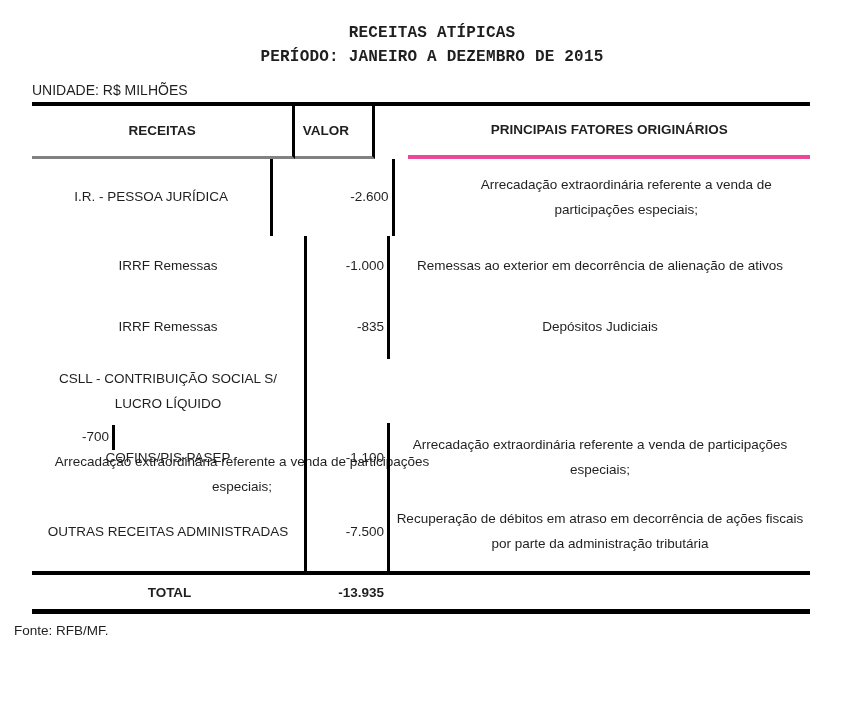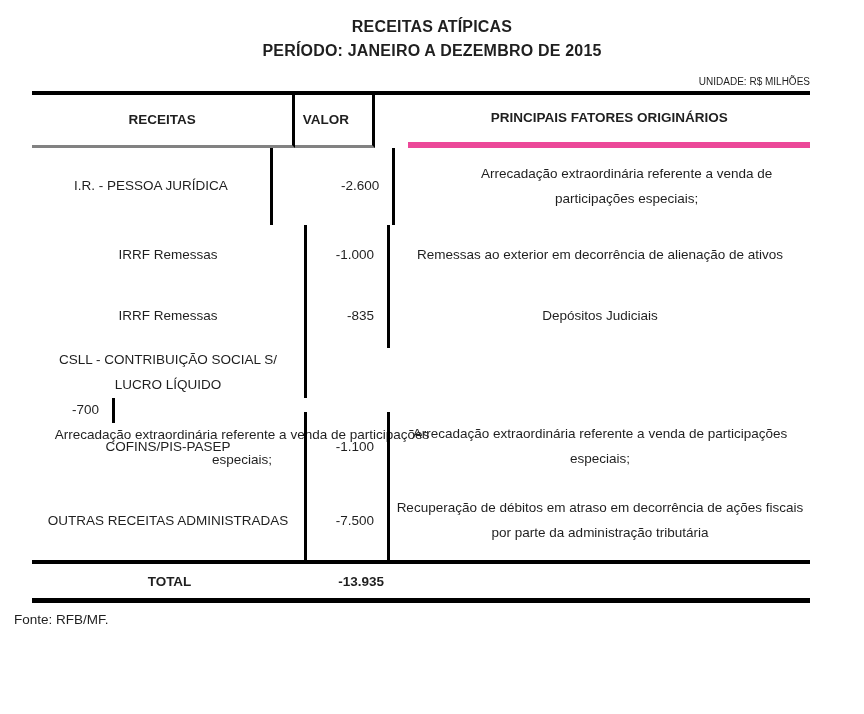--- a/index.html
+++ b/index.html
@@ -1,33 +1,33 @@
 <!DOCTYPE html>
 <html><head>
 <meta charset="utf-8">
 <style>
   * { margin:0; padding:0; box-sizing:border-box; }
   html,body { width:864px; height:714px; background:#ffffff; overflow:hidden;
               font-family:"Liberation Sans", sans-serif; color:#1f1f1f; }
-  .titles { padding-top:15px; text-align:center; }
+  .titles { padding-top:21px; text-align:center;font-family:Liberation Mono, monospace; }
   .title-line { font-size:16px; font-weight:bold; line-height:24px; letter-spacing:.2px; }
-  .unit-row { width:778px; margin:13px 0 0 32px; text-align:right;
-              font-size:10px; padding-bottom:4px; }
+  .unit-row { width:778px; margin:13px 0 0 32px; text-align:left;
+              font-size:14px; padding-bottom:4px; }
   .table { width:778px; margin-left:32px; border-top:4px solid #000; }
   .row { display:flex; }
   .cell { display:flex; align-items:center; font-size:13.5px; line-height:1.85; }
   .cell-receita { width:275px; border-right:3px solid #000; justify-content:center;
-                  text-align:center; padding:0 4px; }
+                  text-align:center; padding:8px 4px; }
   .cell-valor   { width:83px;  border-right:3px solid #000; justify-content:flex-end;
-                  text-align:right; padding-right:13px; }
+                  text-align:right; padding-right:3px; }
   .cell-fator   { width:420px; justify-content:center; text-align:center; padding:0 4px; }
   .thead { height:53px; font-weight:bold; }
   .thead .cell { font-weight:bold; }
   .thead .cell-receita, .thead .cell-valor { border-bottom:3px solid #828282; }
-  .thead .cell-fator { border-bottom:6px solid #ec4899;margin-left:33px; }
+  .thead .cell-fator { border-bottom:4px solid #ec4899;margin-left:33px; }
   .r0 { height:77px;gap:48px; } .r1 { height:60px; } .r2 { height:63px; }
   .r3 { height:64px;flex-direction:column; } .r4 { height:70px; } .r5 { height:78px; }
   .total-row { border-top:4px solid #000; border-bottom:5px solid #000;
                height:43px; display:flex;gap:8px; }
   .total-label { width:275px; display:flex; align-items:center; justify-content:center;
                  font-size:13.5px; font-weight:bold; }
   .total-valor { width:83px; display:flex; align-items:center; justify-content:flex-end;
                  padding-right:14px; font-size:13.5px; font-weight:bold; }
   .footer { margin:9px 0 0 14px; font-size:13.5px; }
 </style>

